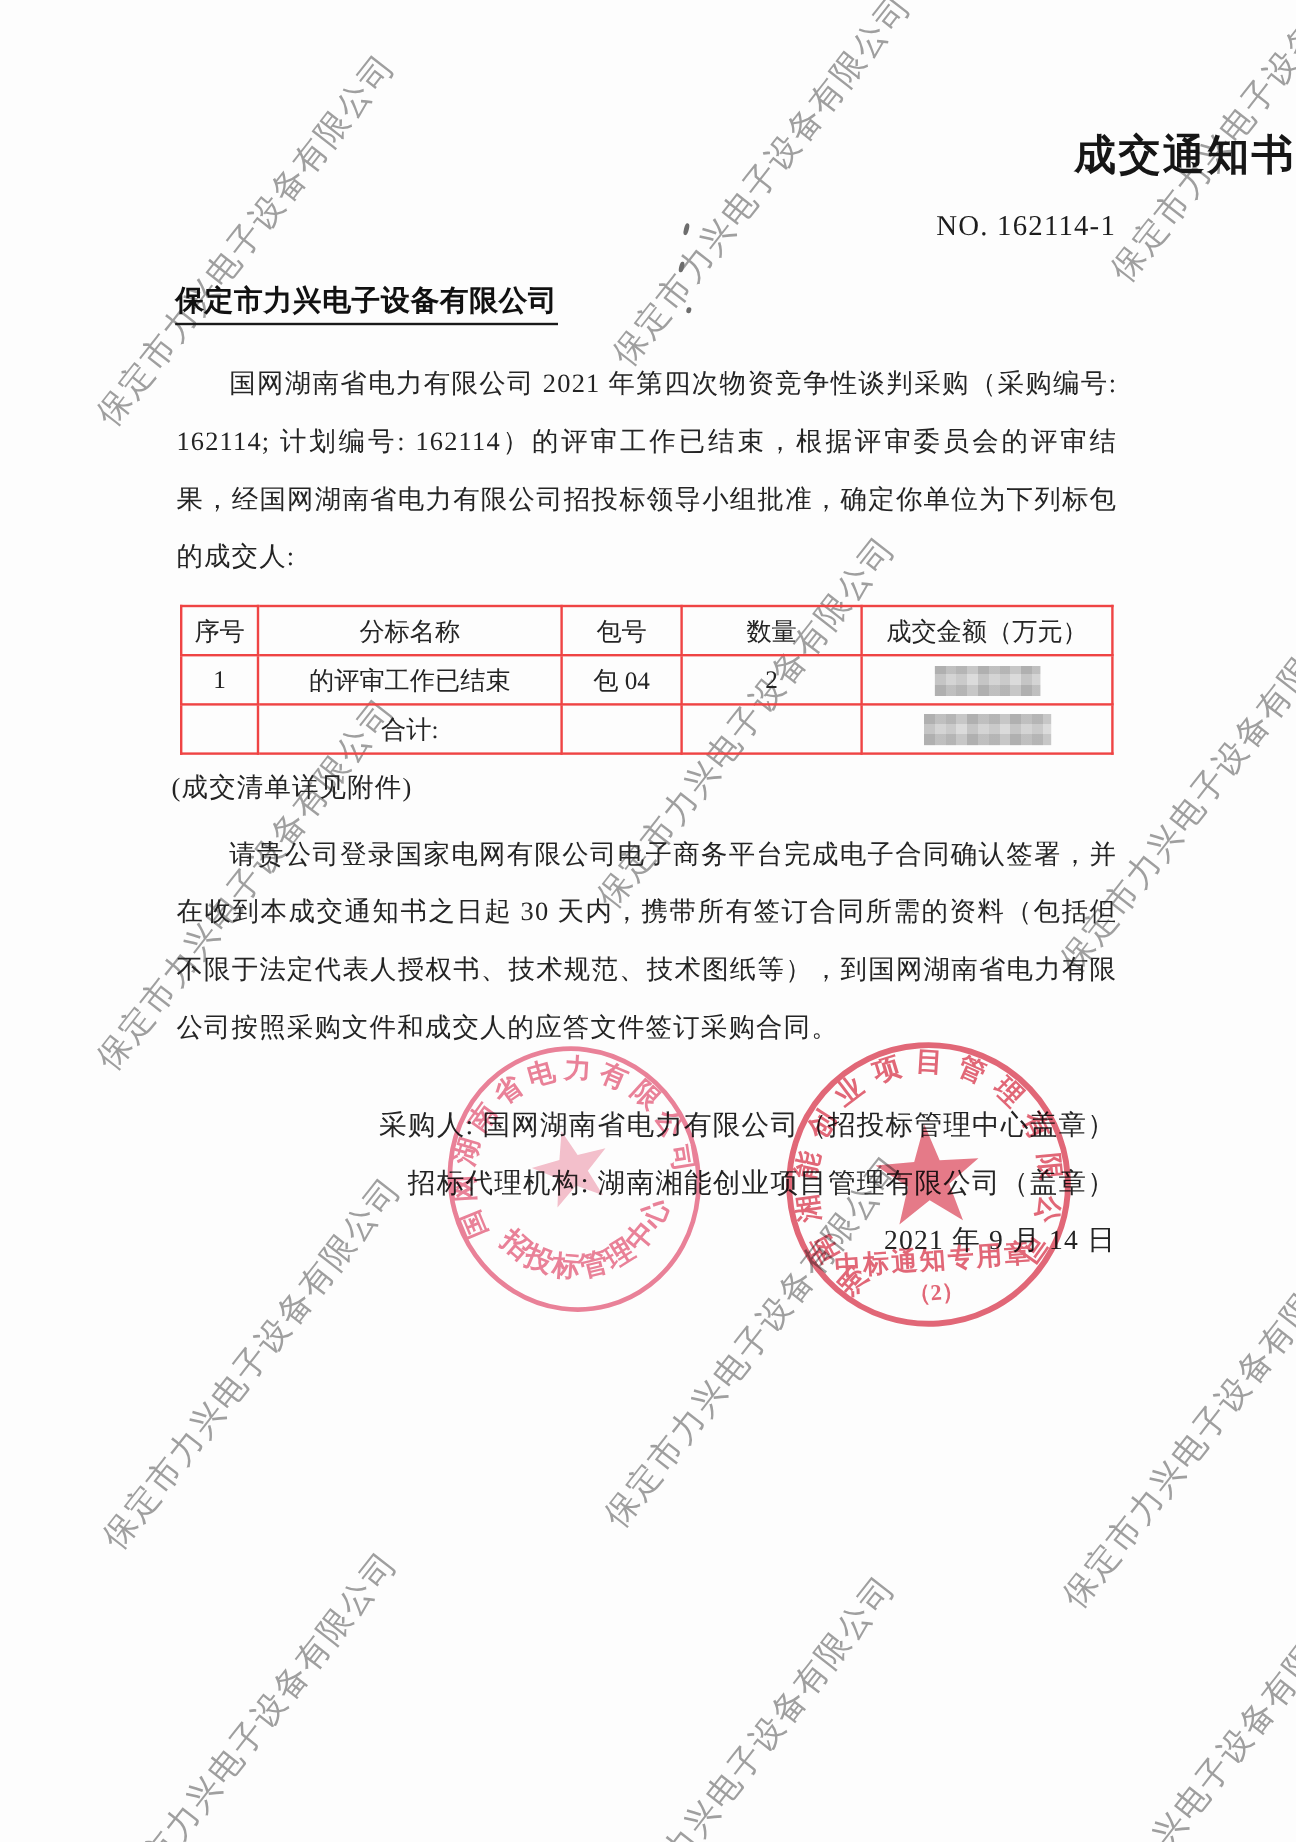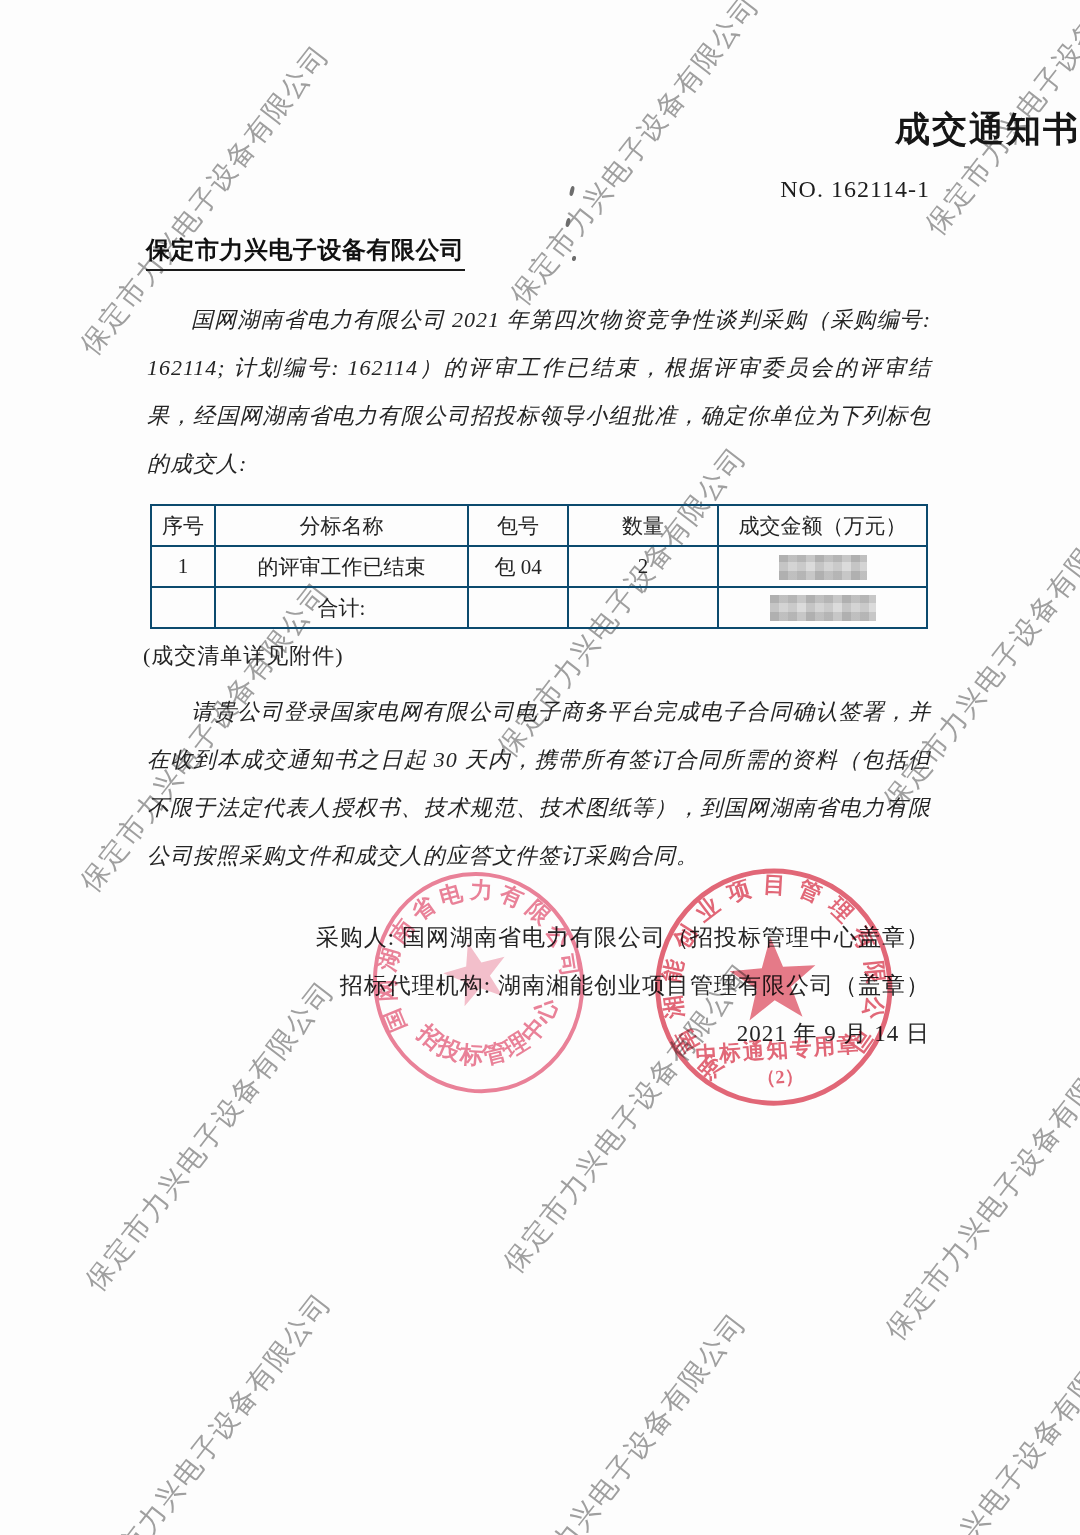--- a/index.html
+++ b/index.html
@@ -29,36 +29,36 @@
   }
   .recipient{
     position:absolute;top:234px;left:146px;
     font-family:"Liberation Sans","DejaVu Sans",sans-serif;
     font-size:24px;font-weight:700;letter-spacing:.5px;color:#111;
     border-bottom:2.5px solid #1a1a1a;padding-bottom:3px;
   }
   .para{
     position:absolute;left:147px;width:784px;margin:0;
     font-size:22px;line-height:48px;letter-spacing:1px;
-    text-align:justify;text-indent:2em;color:#242424;font-style:italic;
+    text-align:justify;text-indent:2em;color:#242424;
   }
   .para1{top:296px;}
   .para2{top:688px;}
   .note{
     position:absolute;top:641px;left:143px;
     font-size:22px;letter-spacing:1px;color:#242424;text-align:right;
   }
   
   .award-table{
     position:absolute;top:504px;left:150px;width:776px;
     border-collapse:collapse;table-layout:fixed;
     font-size:21px;color:#242424;
   }
   .award-table td,.award-table th{
-    border:2px solid #0c4a6e;text-align:center;vertical-align:middle;
+    border:2px solid #ef4444;text-align:center;vertical-align:middle;
     font-weight:400;padding:0;height:39px;overflow:hidden;
   }
   .mosaic{
     display:inline-block;vertical-align:middle;
     background:
       repeating-linear-gradient(0deg, rgba(0,0,0,0.07) 0 9px, rgba(255,255,255,0.12) 9px 18px),
       repeating-linear-gradient(90deg, #bdbdbd 0 9px, #cecece 9px 18px, #c3c3c3 18px 27px, #d6d6d6 27px 36px);
   }
   .m1{width:88px;height:25px;}
   .m2{width:106px;height:26px;}

